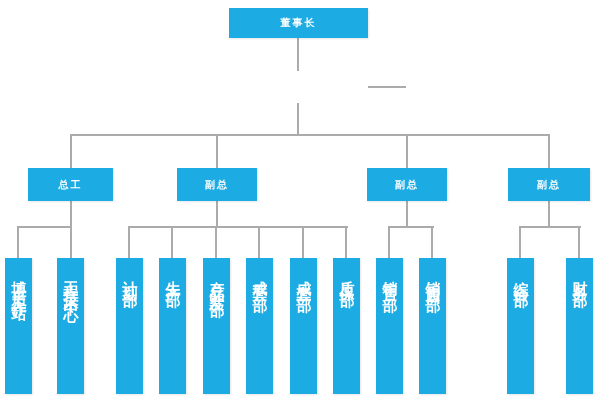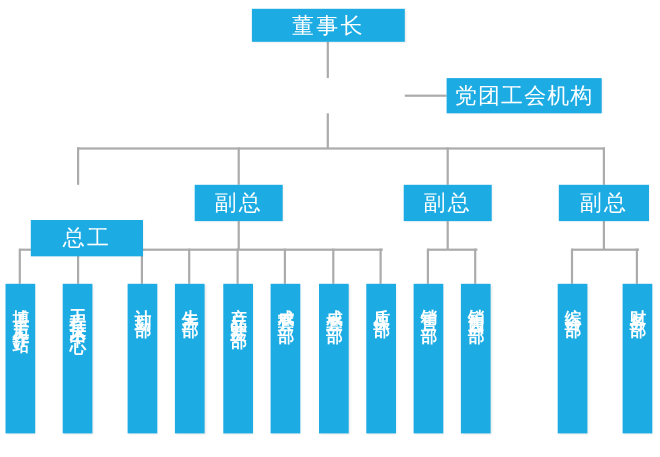--- a/index.html
+++ b/index.html
@@ -4,28 +4,28 @@
 <style>
   html,body{margin:0;padding:0;background:#ffffff;}
   .stage{
     position:relative;width:600px;height:415px;background:#ffffff;overflow:hidden;
     font-family:"Liberation Sans",sans-serif;
   }
   
   .box{
     position:absolute;background:var(--box-blue,#1cace3);color:#fff;
     display:flex;align-items:center;justify-content:center;
-    font-weight:normal;font-size:20px;letter-spacing:2px;
+    font-weight:bold;font-size:10px;letter-spacing:2px;
     box-shadow:1px 1px 2px rgba(0,0,0,0.10);
   }
   .box-chairman{left:229px;top:8px;width:139px;height:30px;}
   .box-gm{left:229px;top:71px;width:139px;height:32px;}
   .box-party{left:406px;top:71px;width:141px;height:32px;letter-spacing:1px;}
   .box-l3{top:168px;height:33px;}
-  .box-l3-1{left:28px;width:102px;margin-top:32px;}
+  .box-l3-1{left:28px;width:85px;}
   .box-l3-2{left:177px;width:80px;}
   .box-l3-3{left:367px;width:80px;}
   .box-l3-4{left:508px;width:82px;}
   
   .dept{
     position:absolute;top:258px;width:27px;height:136px;
     background:var(--box-blue,#1cace3);color:#fff;
     display:flex;justify-content:center;align-items:flex-start;
     box-shadow:1px 1px 2px rgba(0,0,0,0.10);
   }
@@ -93,21 +93,20 @@
   <div class="vline dp6"></div>
   <div class="vline dp7"></div>
   <div class="vline dp8"></div>
   <div class="vline dp9"></div>
   <div class="vline dp10"></div>
   <div class="vline dp11"></div>
   <div class="vline dp12"></div>
 
   <div class="box box-chairman">董事长</div>
 
-  <div class="box box-party">党团工会机构</div>
 
   <div class="box box-l3 box-l3-1">总工</div>
   <div class="box box-l3 box-l3-2">副总</div>
   <div class="box box-l3 box-l3-3">副总</div>
   <div class="box box-l3 box-l3-4">副总</div>
 
   <div class="dept d1">
       <span>博士后工作站</span>
     </div>
   <div class="dept d2">

